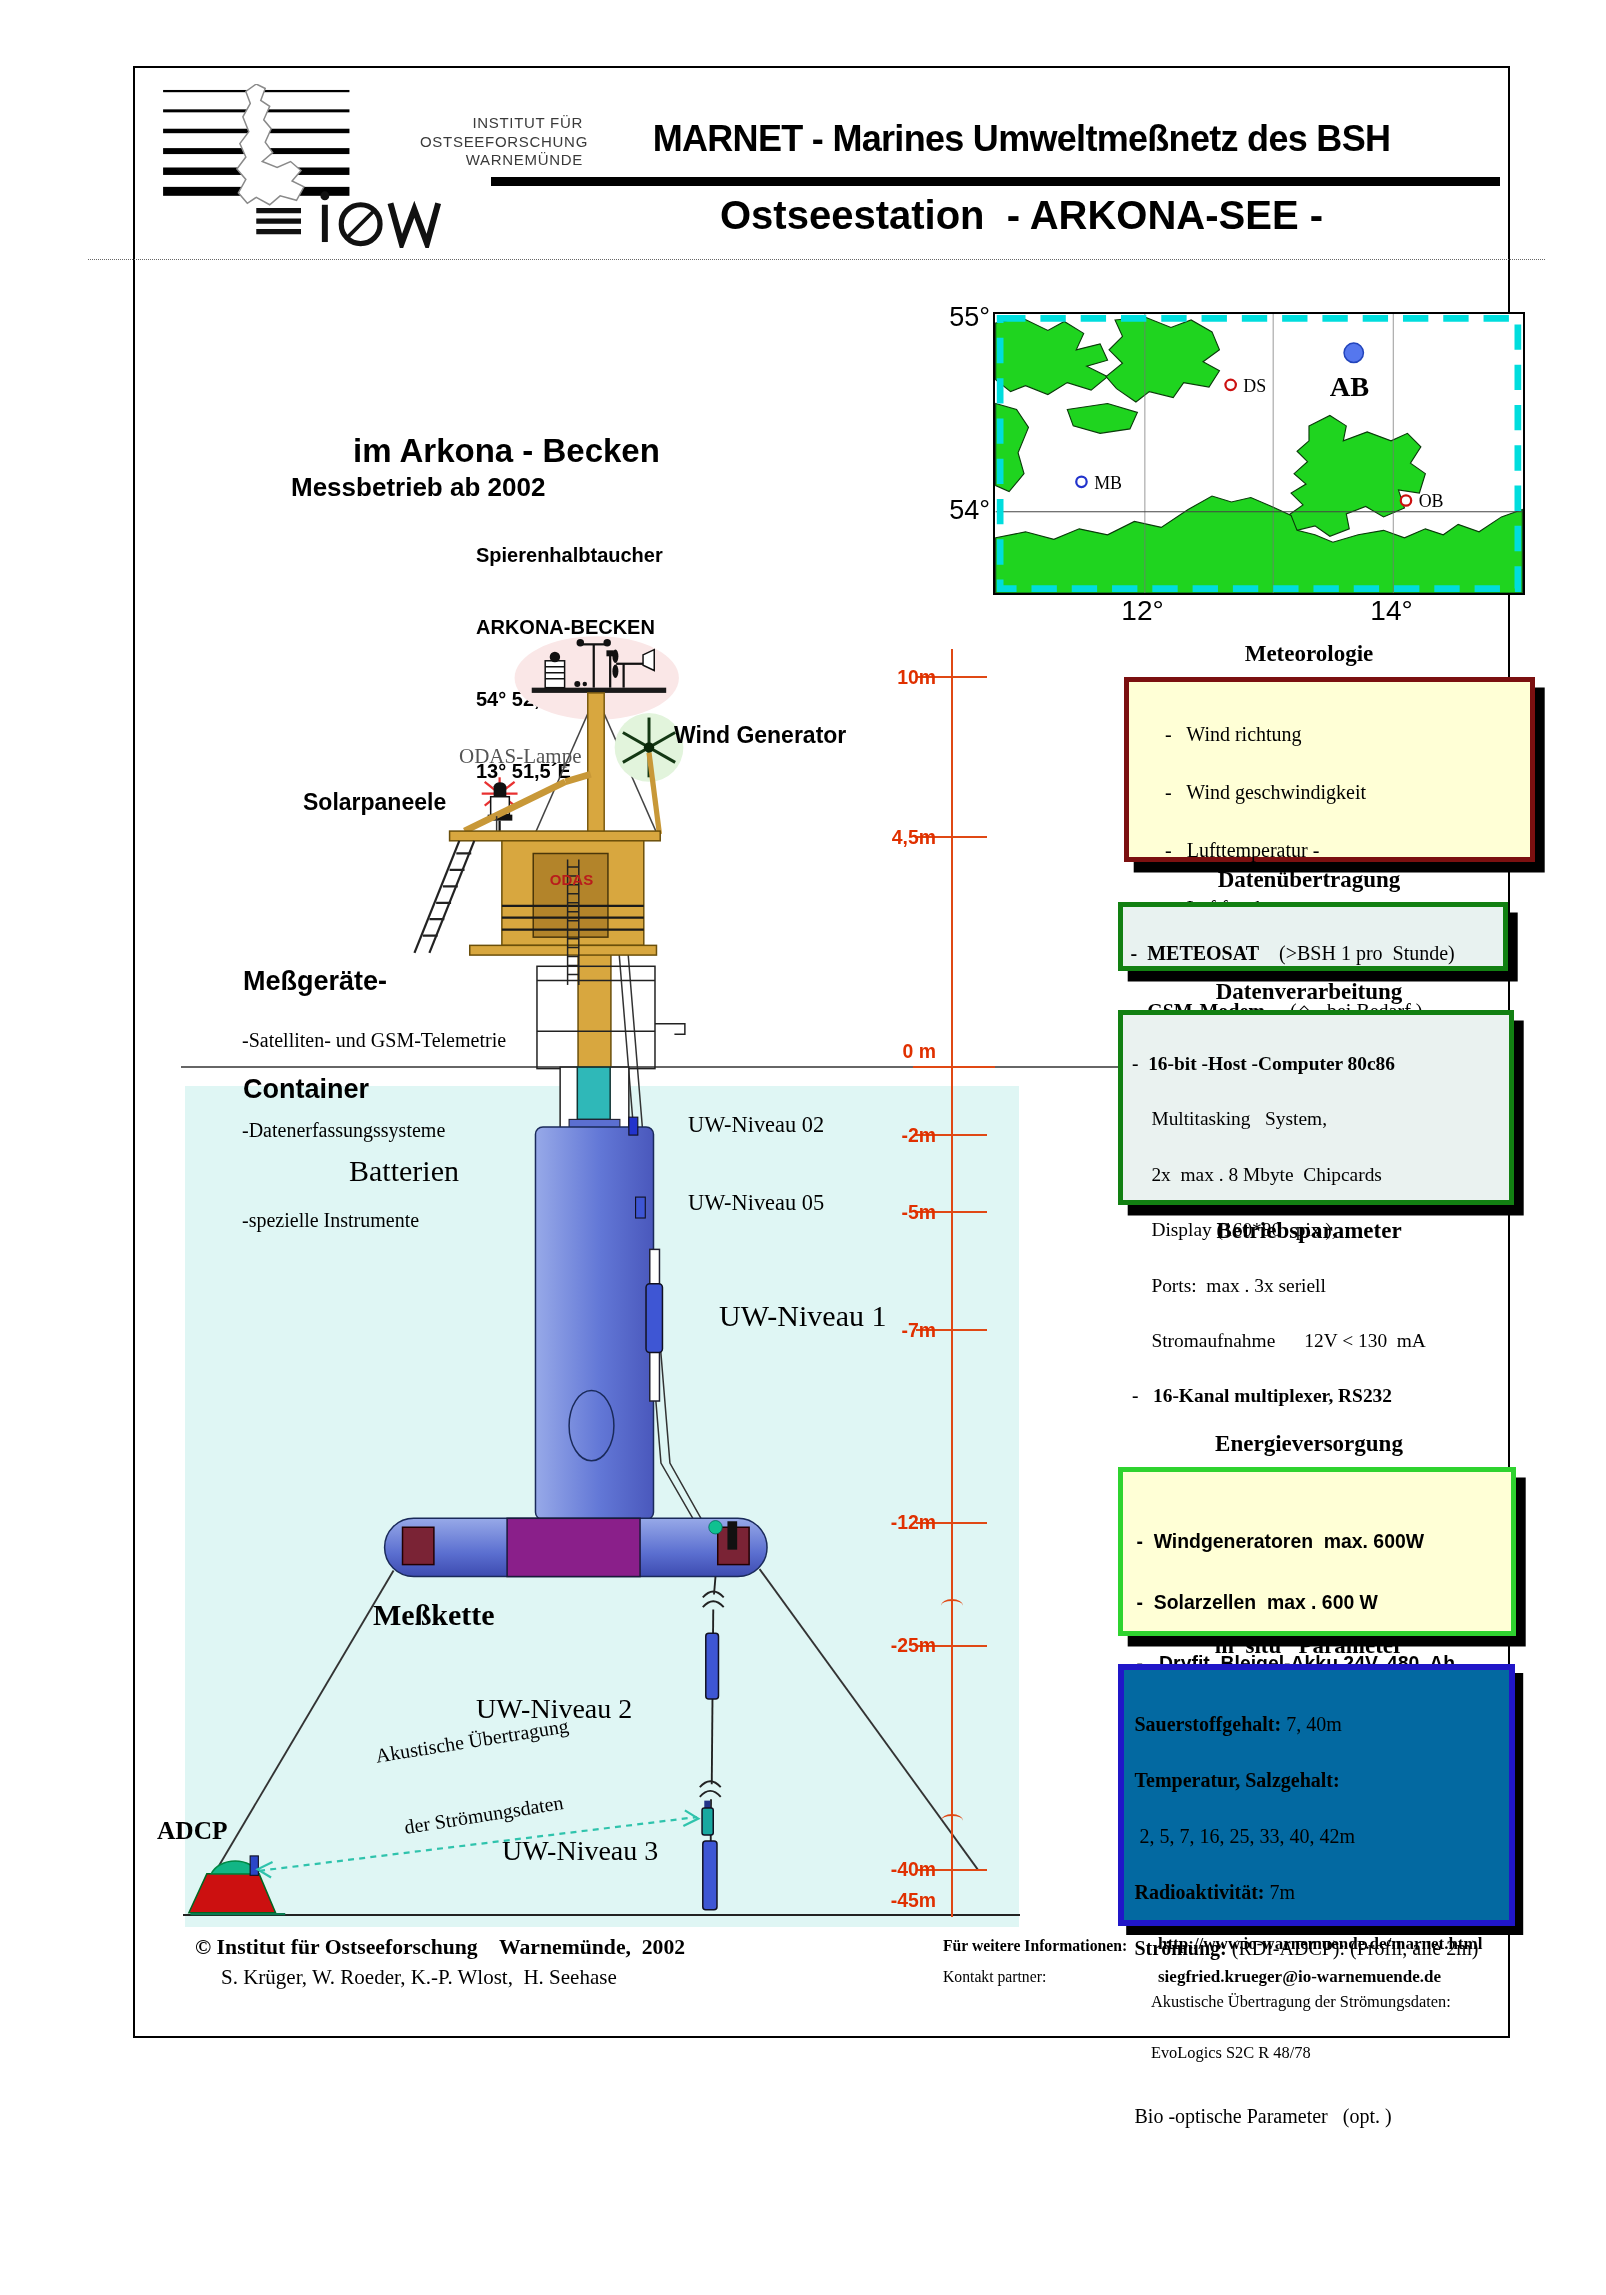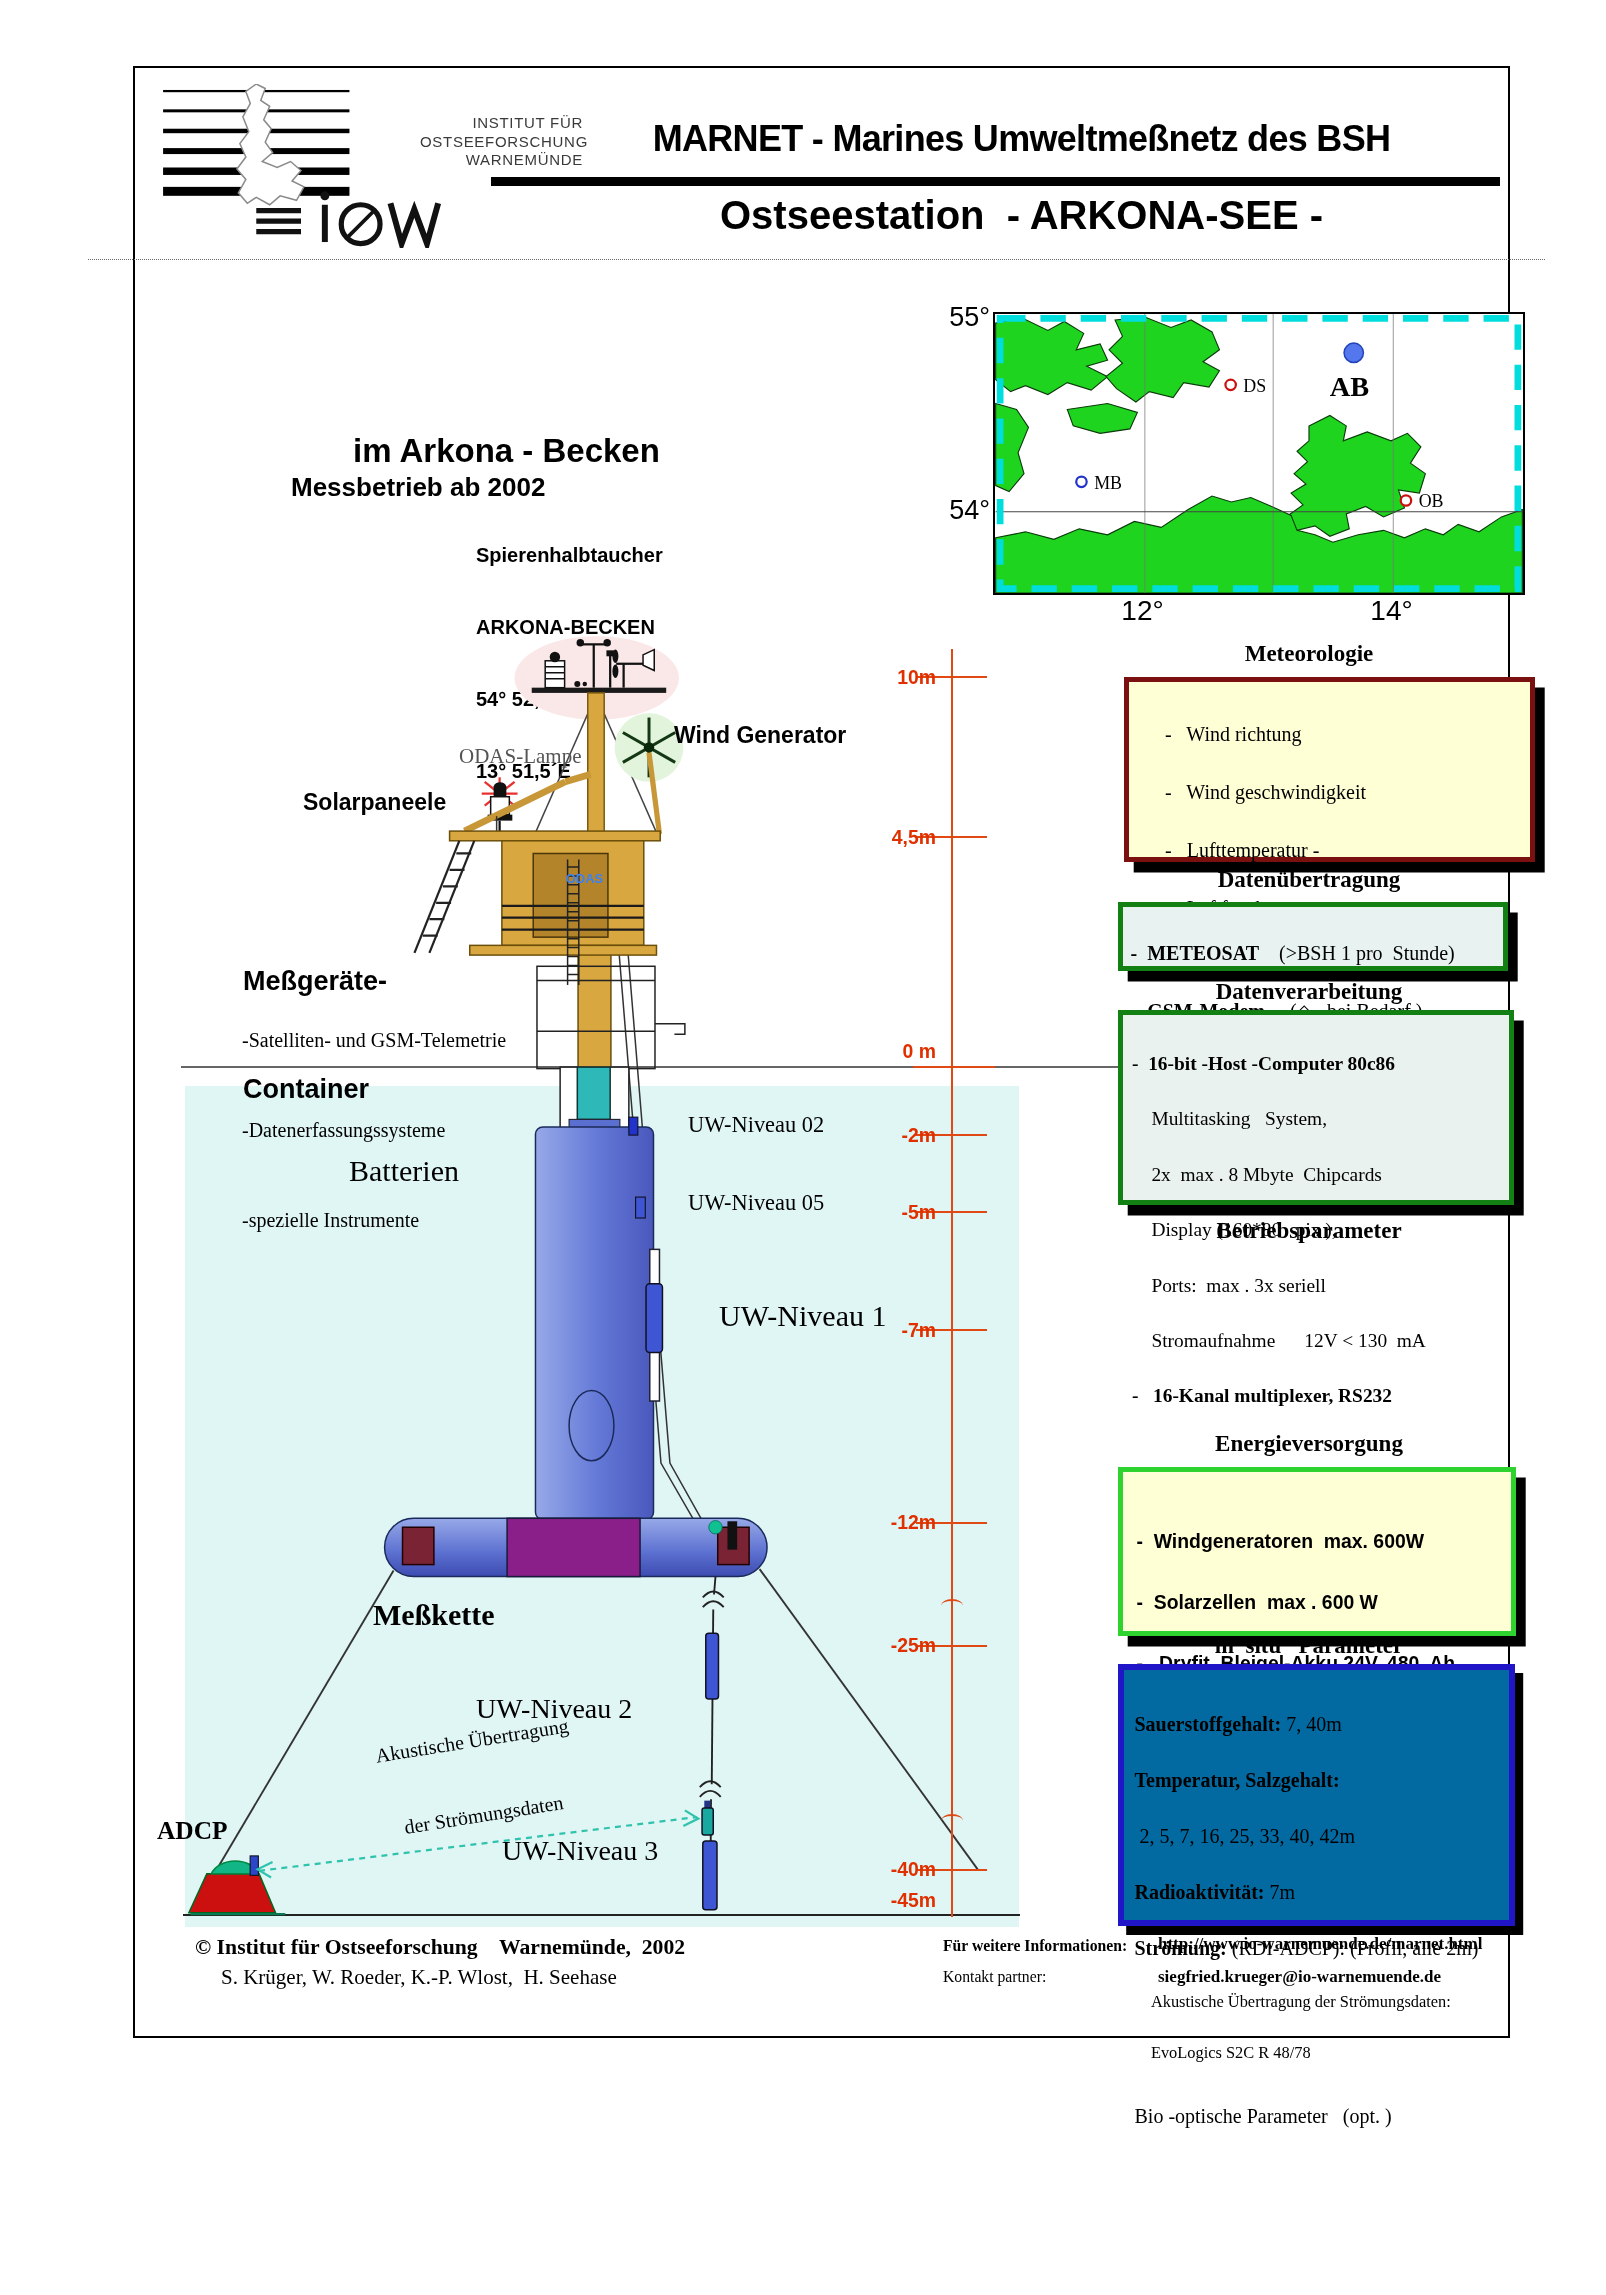--- a/index.html
+++ b/index.html
@@ -287,21 +287,21 @@
     <g stroke="#2FC3AC" stroke-width="3" fill="none">
       <line x1="130" y1="1654" x2="716" y2="1582" stroke-dasharray="8 7"></line>
       <path d="M148,1642 l-20,10 18,11"></path>
       <path d="M698,1594 l20,-10 -18,-11"></path>
     </g>
   </svg>
 
   <div class="lbl sans b" style="left:661px;top:722px;font-size:23px;">Wind Generator</div>
   <div class="lbl" style="left:446px;top:744px;font-size:21px;color:#555;">ODAS-Lampe</div>
   <div class="lbl sans b" style="left:290px;top:789px;font-size:23px;">Solarpaneele</div>
-  <div class="lbl sans b" style="left:534px;top:871px;width:75px;text-align:center;font-size:13px;color:#3b82f6;">ODAS</div>
+  <div class="lbl sans b" style="left:521px;top:871px;width:75px;text-align:center;font-size:15px;color:#b91c1c;">ODAS</div>
 
   <div class="lbl" style="left:229px;top:965px;font-size:20px;line-height:30px;">
     <div>-Satelliten- und GSM-Telemetrie</div>
     <div>-Datenerfassungssysteme</div>
     <div>-spezielle Instrumente</div>
   </div>
   <div class="lbl sans b" style="left:230px;top:891px;font-size:27px;line-height:36px;">
     <div>Meßgeräte-</div>
     <div>Container</div>
   </div>

